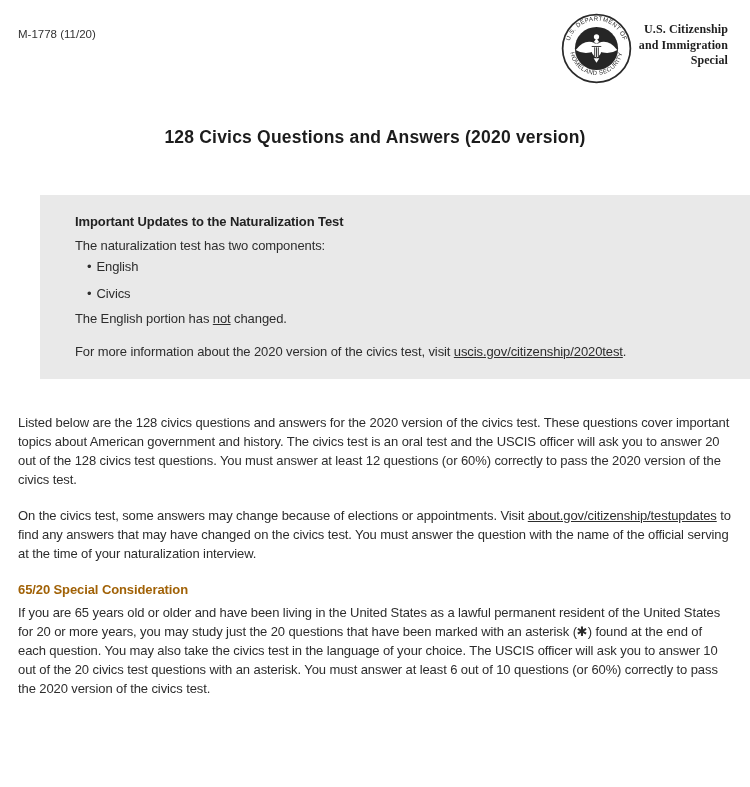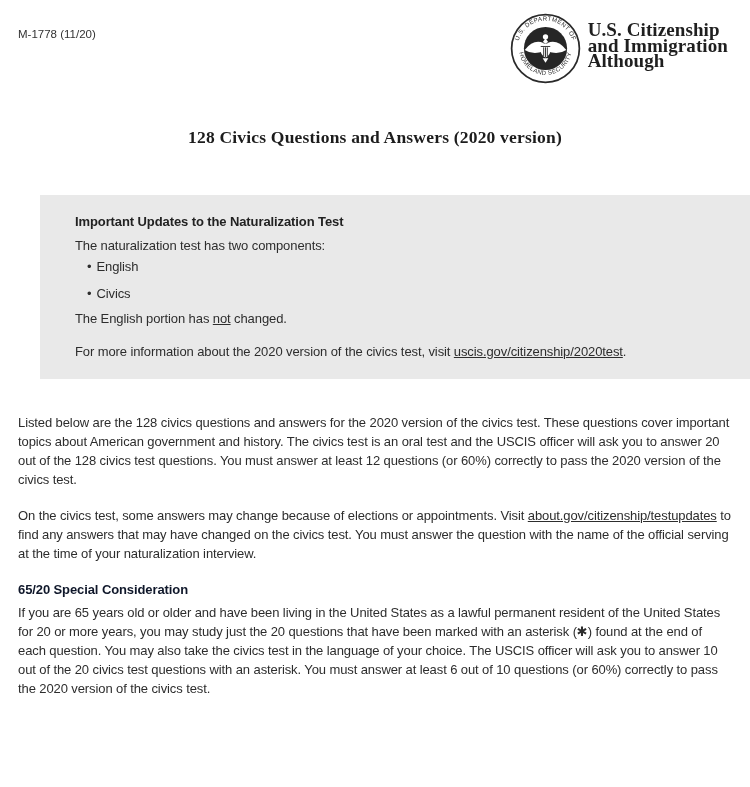--- a/index.html
+++ b/index.html
@@ -31,30 +31,31 @@
     right: 22px;
     display: flex;
     align-items: flex-start;
     gap: 7px;
   }
   .seal { width: 71px; height: 71px; display: block; }
   .logo-text {
     margin-top: 9px;
     font-family: "Liberation Serif", "DejaVu Serif", serif;
     font-weight: 600;
-    font-size: 19px;
+    font-size: 12px;
     line-height: 15.5px;
     color: #1f1f1f;
     letter-spacing: 0.1px;
+    text-align: right;
   }
   
   .title {
     margin-top: 27px;
     text-align: center;
-    font-family: Liberation Serif, serif;
+    font-family: Liberation Sans, sans-serif;
     font-weight: bold;
     font-size: 17.5px;
     color: #1c1c1c;
     letter-spacing: 0.2px;
   }
   
   .update-box {
     margin: 47px 38px 0 40px;
     width: 740px;
     background: #e9e9e9;
@@ -81,21 +82,21 @@
   .content {
     margin: 34px 17px 0 18px;
     font-size: 13px;
     line-height: 19px;
     letter-spacing: -0.1px;
   }
   .content p { margin-bottom: 17px; }
   .content h2 {
     font-size: 13px;
     font-weight: bold;
-    color: #0f172a;
+    color: #a16207;
     margin-bottom: 4px;
   }
   .u { text-decoration: underline; }
   a.link {
     color: inherit;
     text-decoration: underline;
     cursor: pointer;
   }
 </style>
 </head>
@@ -131,21 +132,21 @@
         <g stroke="#262626" stroke-width="0.9">
           <line x1="30.3" y1="33" x2="39.7" y2="33"></line>
           <line x1="33.2" y1="33.8" x2="33.2" y2="42.6"></line>
           <line x1="35" y1="33.8" x2="35" y2="43.6"></line>
           <line x1="36.8" y1="33.8" x2="36.8" y2="42.6"></line>
         </g>
       </svg>
       <div class="logo-text">
         <div>U.S. Citizenship</div>
         <div>and Immigration</div>
-        <div>Although</div>
+        <div>Special</div>
       </div>
     </div>
   </div>
 
   <h1 class="title">128 Civics Questions and Answers (2020 version)</h1>
 
   <div class="update-box">
     <p class="box-heading">Important Updates to the Naturalization Test</p>
     <p>The naturalization test has two components:</p>
     <ul>

